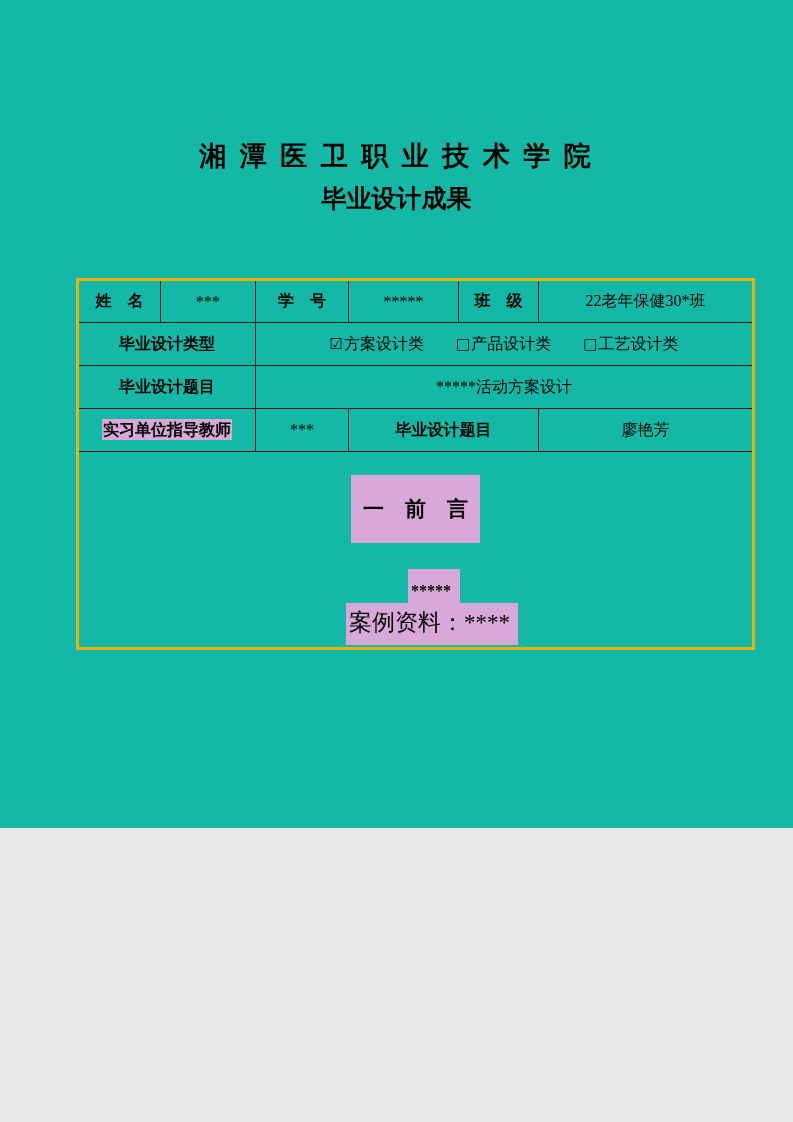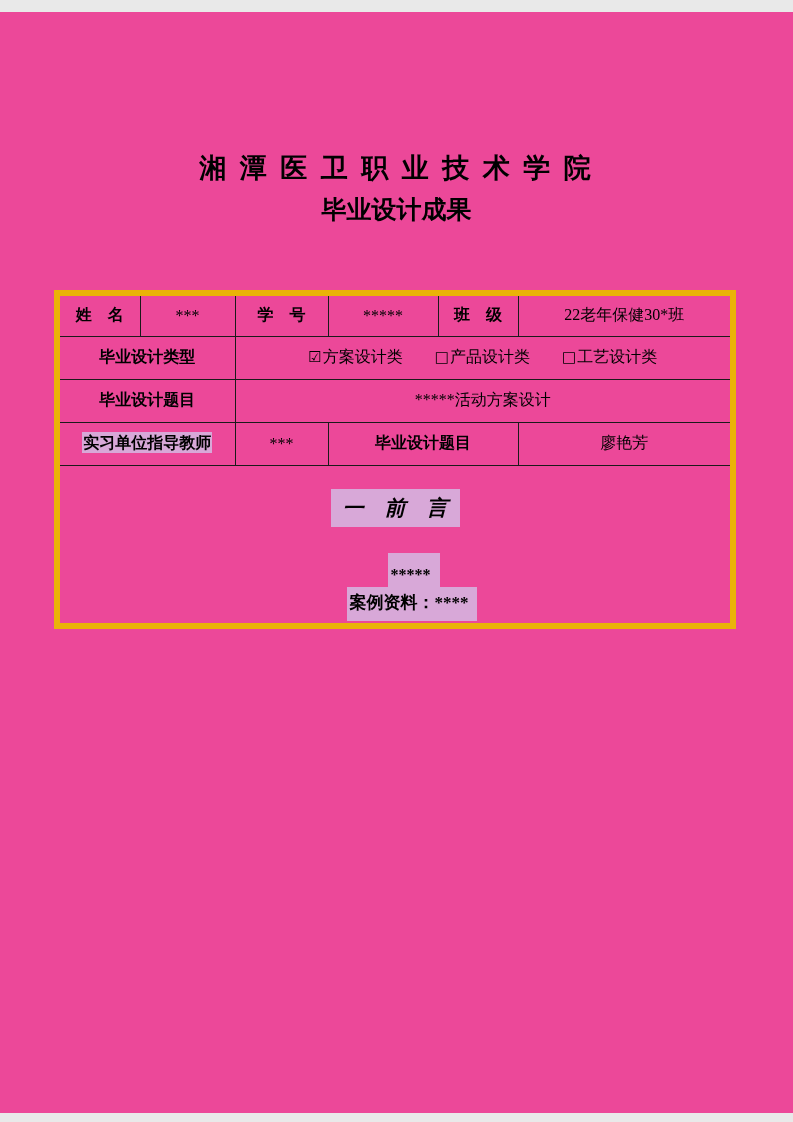--- a/index.html
+++ b/index.html
@@ -1,51 +1,51 @@
 <!DOCTYPE html>
 <html><head>
 <meta charset="utf-8">
 <style>
   * { margin: 0; padding: 0; box-sizing: border-box; }
   html, body { background: #e9e9e9; }
   .page {
     position: relative;
     width: 793px;
-    height: 1101px;
-    margin: 12px auto;
-    background: #ec4899;
+    height: 828px;
+    margin: 0 auto;
+    background: #14b8a6;
     color: #000000;
     font-family: "Liberation Serif", serif;
     overflow: hidden;
   }
   .title-block { padding-top: 138px; text-align: center; }
   .school-title {
     font-family: "Liberation Sans", sans-serif;
     font-weight: bold;
     font-size: 27px;
     letter-spacing: 3px;
     line-height: 36px;
     color: #000;
   }
   .doc-title {
-    font-family: Liberation Serif, serif;
+    font-family: Liberation Sans, sans-serif;
     font-weight: bold;
     font-size: 25px;
     line-height: 32px;
     margin-top: 8px;
     color: #000;
   }
   table.form {
     position: absolute;
-    left: 54px;
+    left: 76px;
     top: 278px;
     width: 676px;
     border-collapse: collapse;
     table-layout: fixed;
-    border: 6px solid #eab308;
+    border: 3px solid #eab308;
   }
   table.form td {
     border: 1px solid #1a1a1a;
     height: 43px;
     text-align: center;
     vertical-align: middle;
     font-size: 16px;
     padding: 2px;
     overflow: hidden;
   }
@@ -62,24 +62,24 @@
     text-align: left;
     padding: 0;
   }
   .preface-heading {
     text-align: center;
     margin-top: 21px;
     font-family: "Liberation Sans", sans-serif;
     font-weight: bold;
     font-size: 21px;
   }
-  .preface-heading .hl { display: inline-block; padding: 5px 12px; font-style: italic; }
+  .preface-heading .hl { display: inline-block; padding: 20px 12px; }
   .preface-line1 { margin: 26px 0 0 37px; font-weight: bold; font-size: 16px; }
   .preface-line1 .hl { display: inline-block; padding: 13px 9px 3px 3px; }
-  .preface-line2 { margin: 0 0 0 33px; font-weight: bold; font-size: 17px; }
+  .preface-line2 { margin: 0 0 0 33px; font-weight: normal; font-size: 23px; }
   .preface-line2 .hl { display: inline-block; padding: 4px 8px 7px 3px; }
   .option { display: inline-block; margin: 0 14px; white-space: nowrap; }
   .cb {
     display: inline-block;
     font-family: "DejaVu Sans", sans-serif;
     font-size: 15px;
     margin-right: 1px;
   }
 </style>
 </head>

